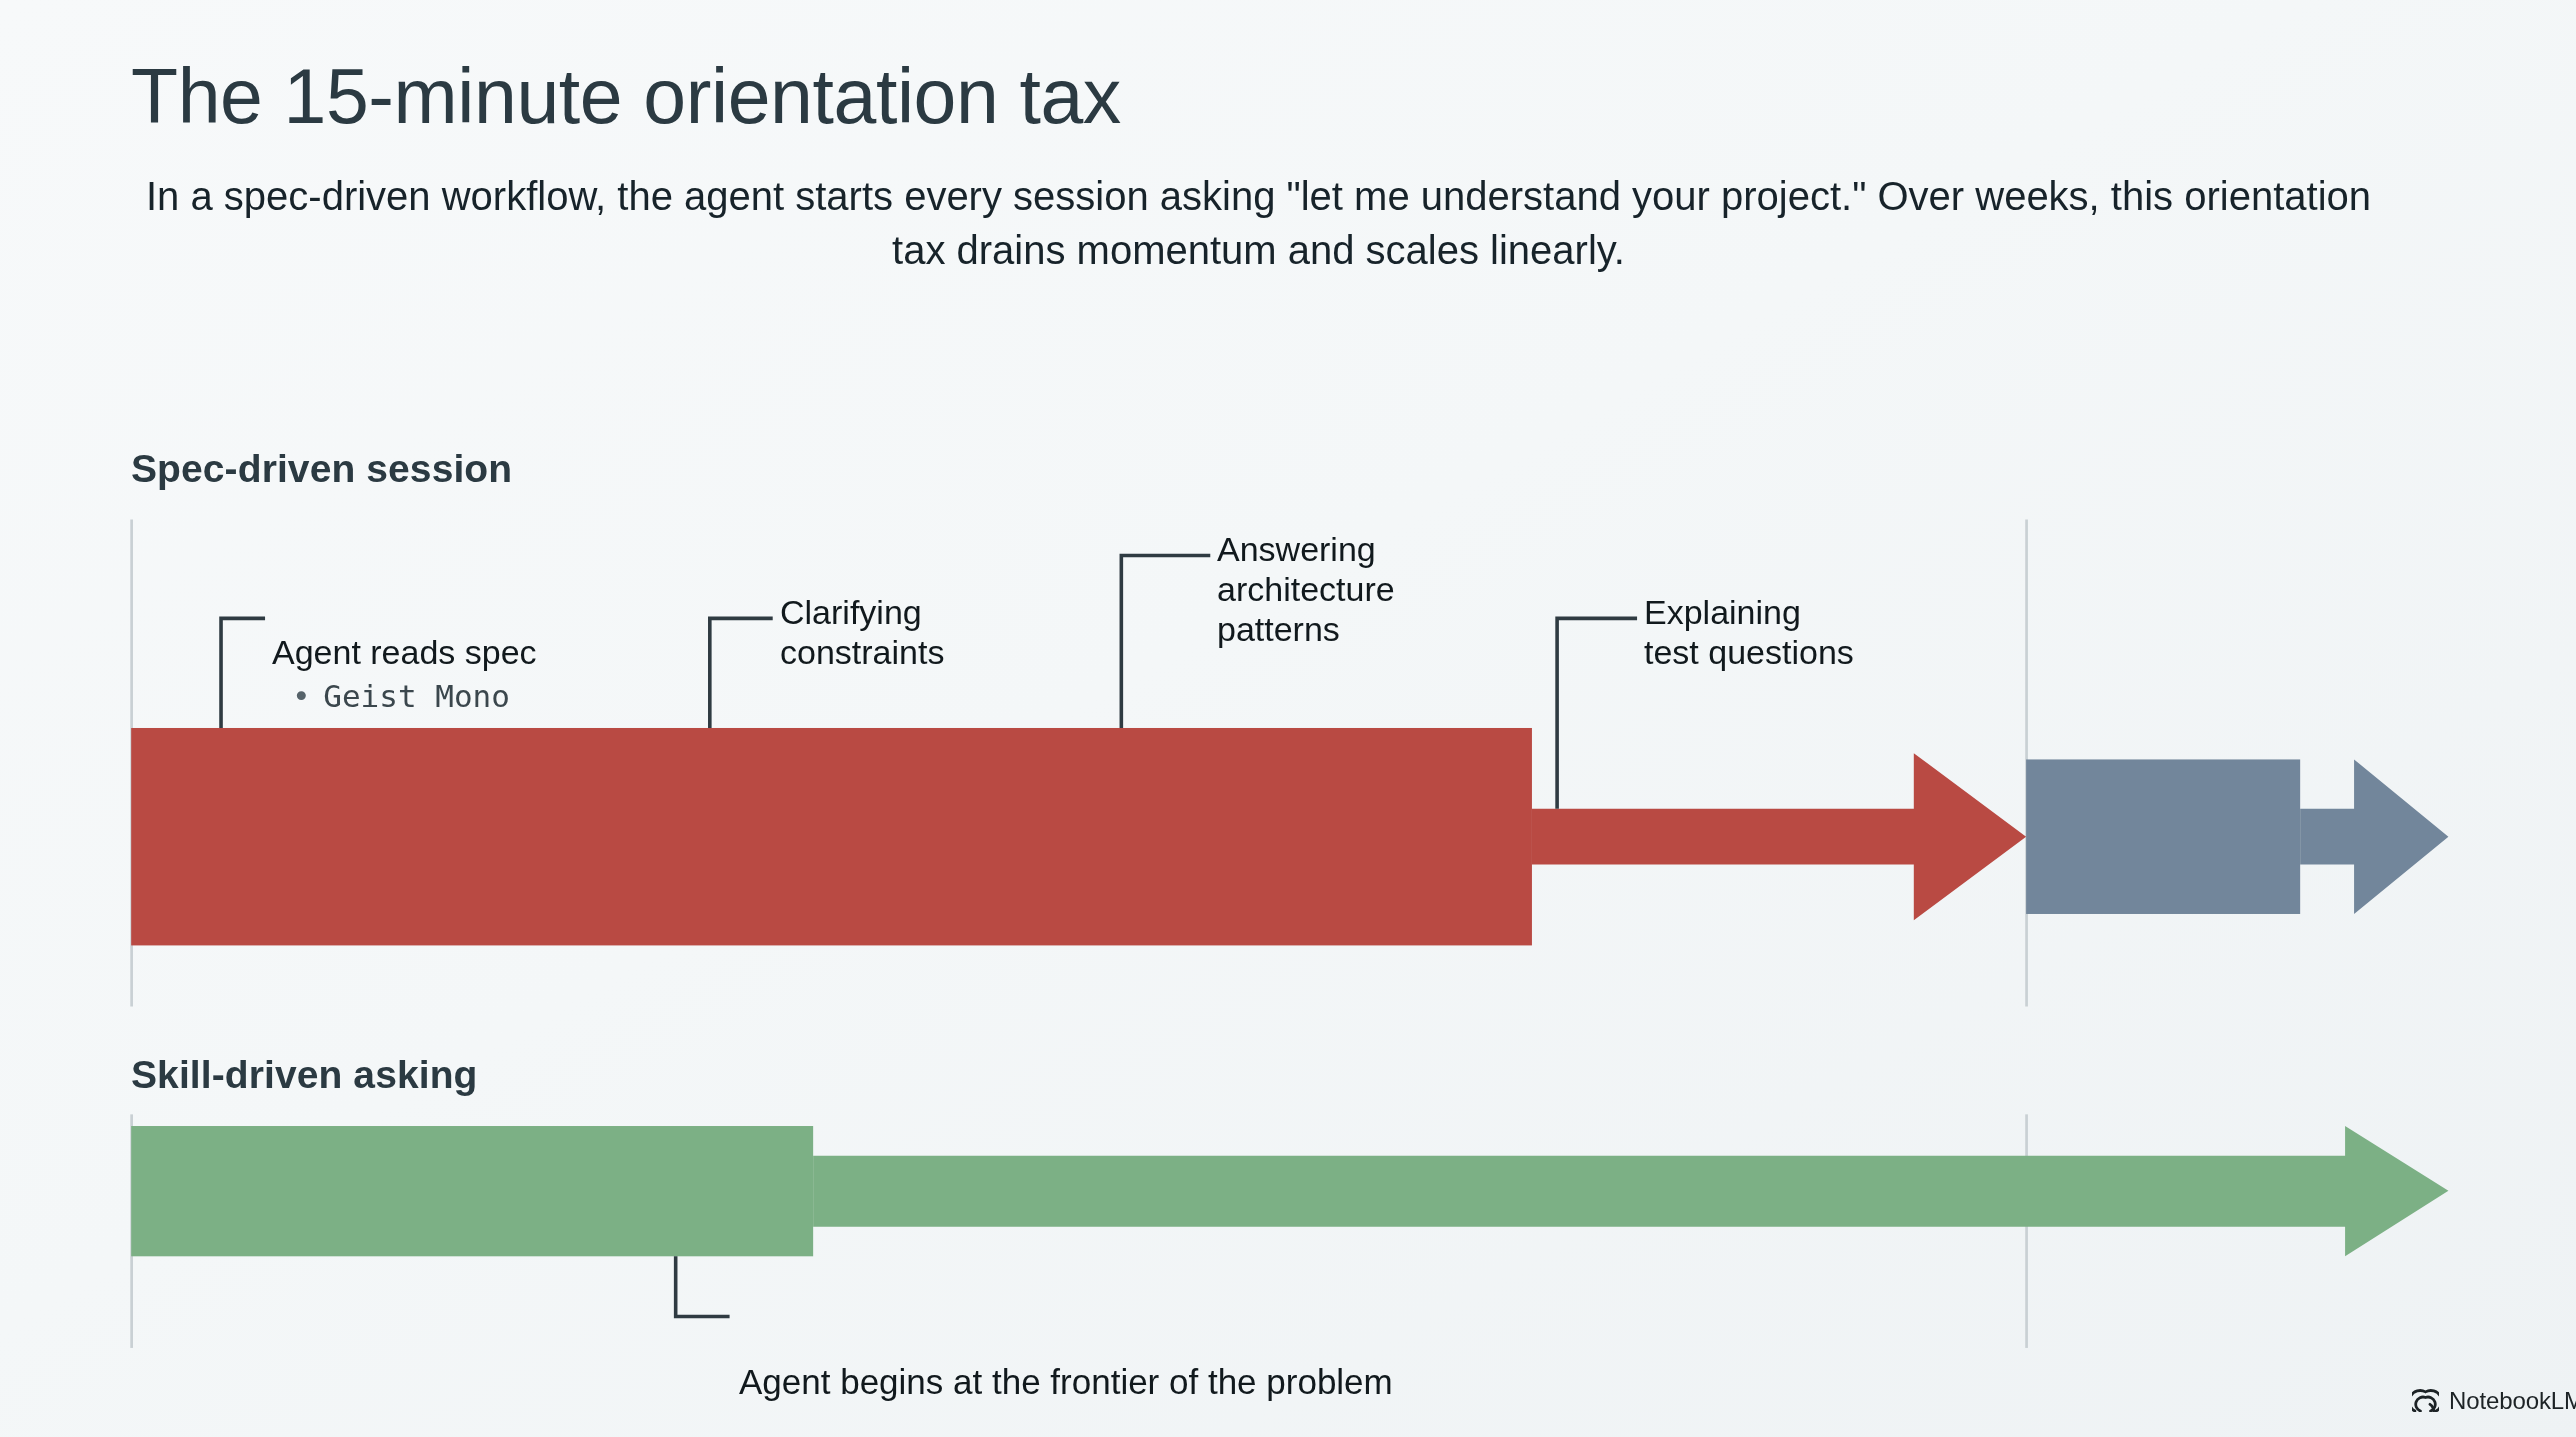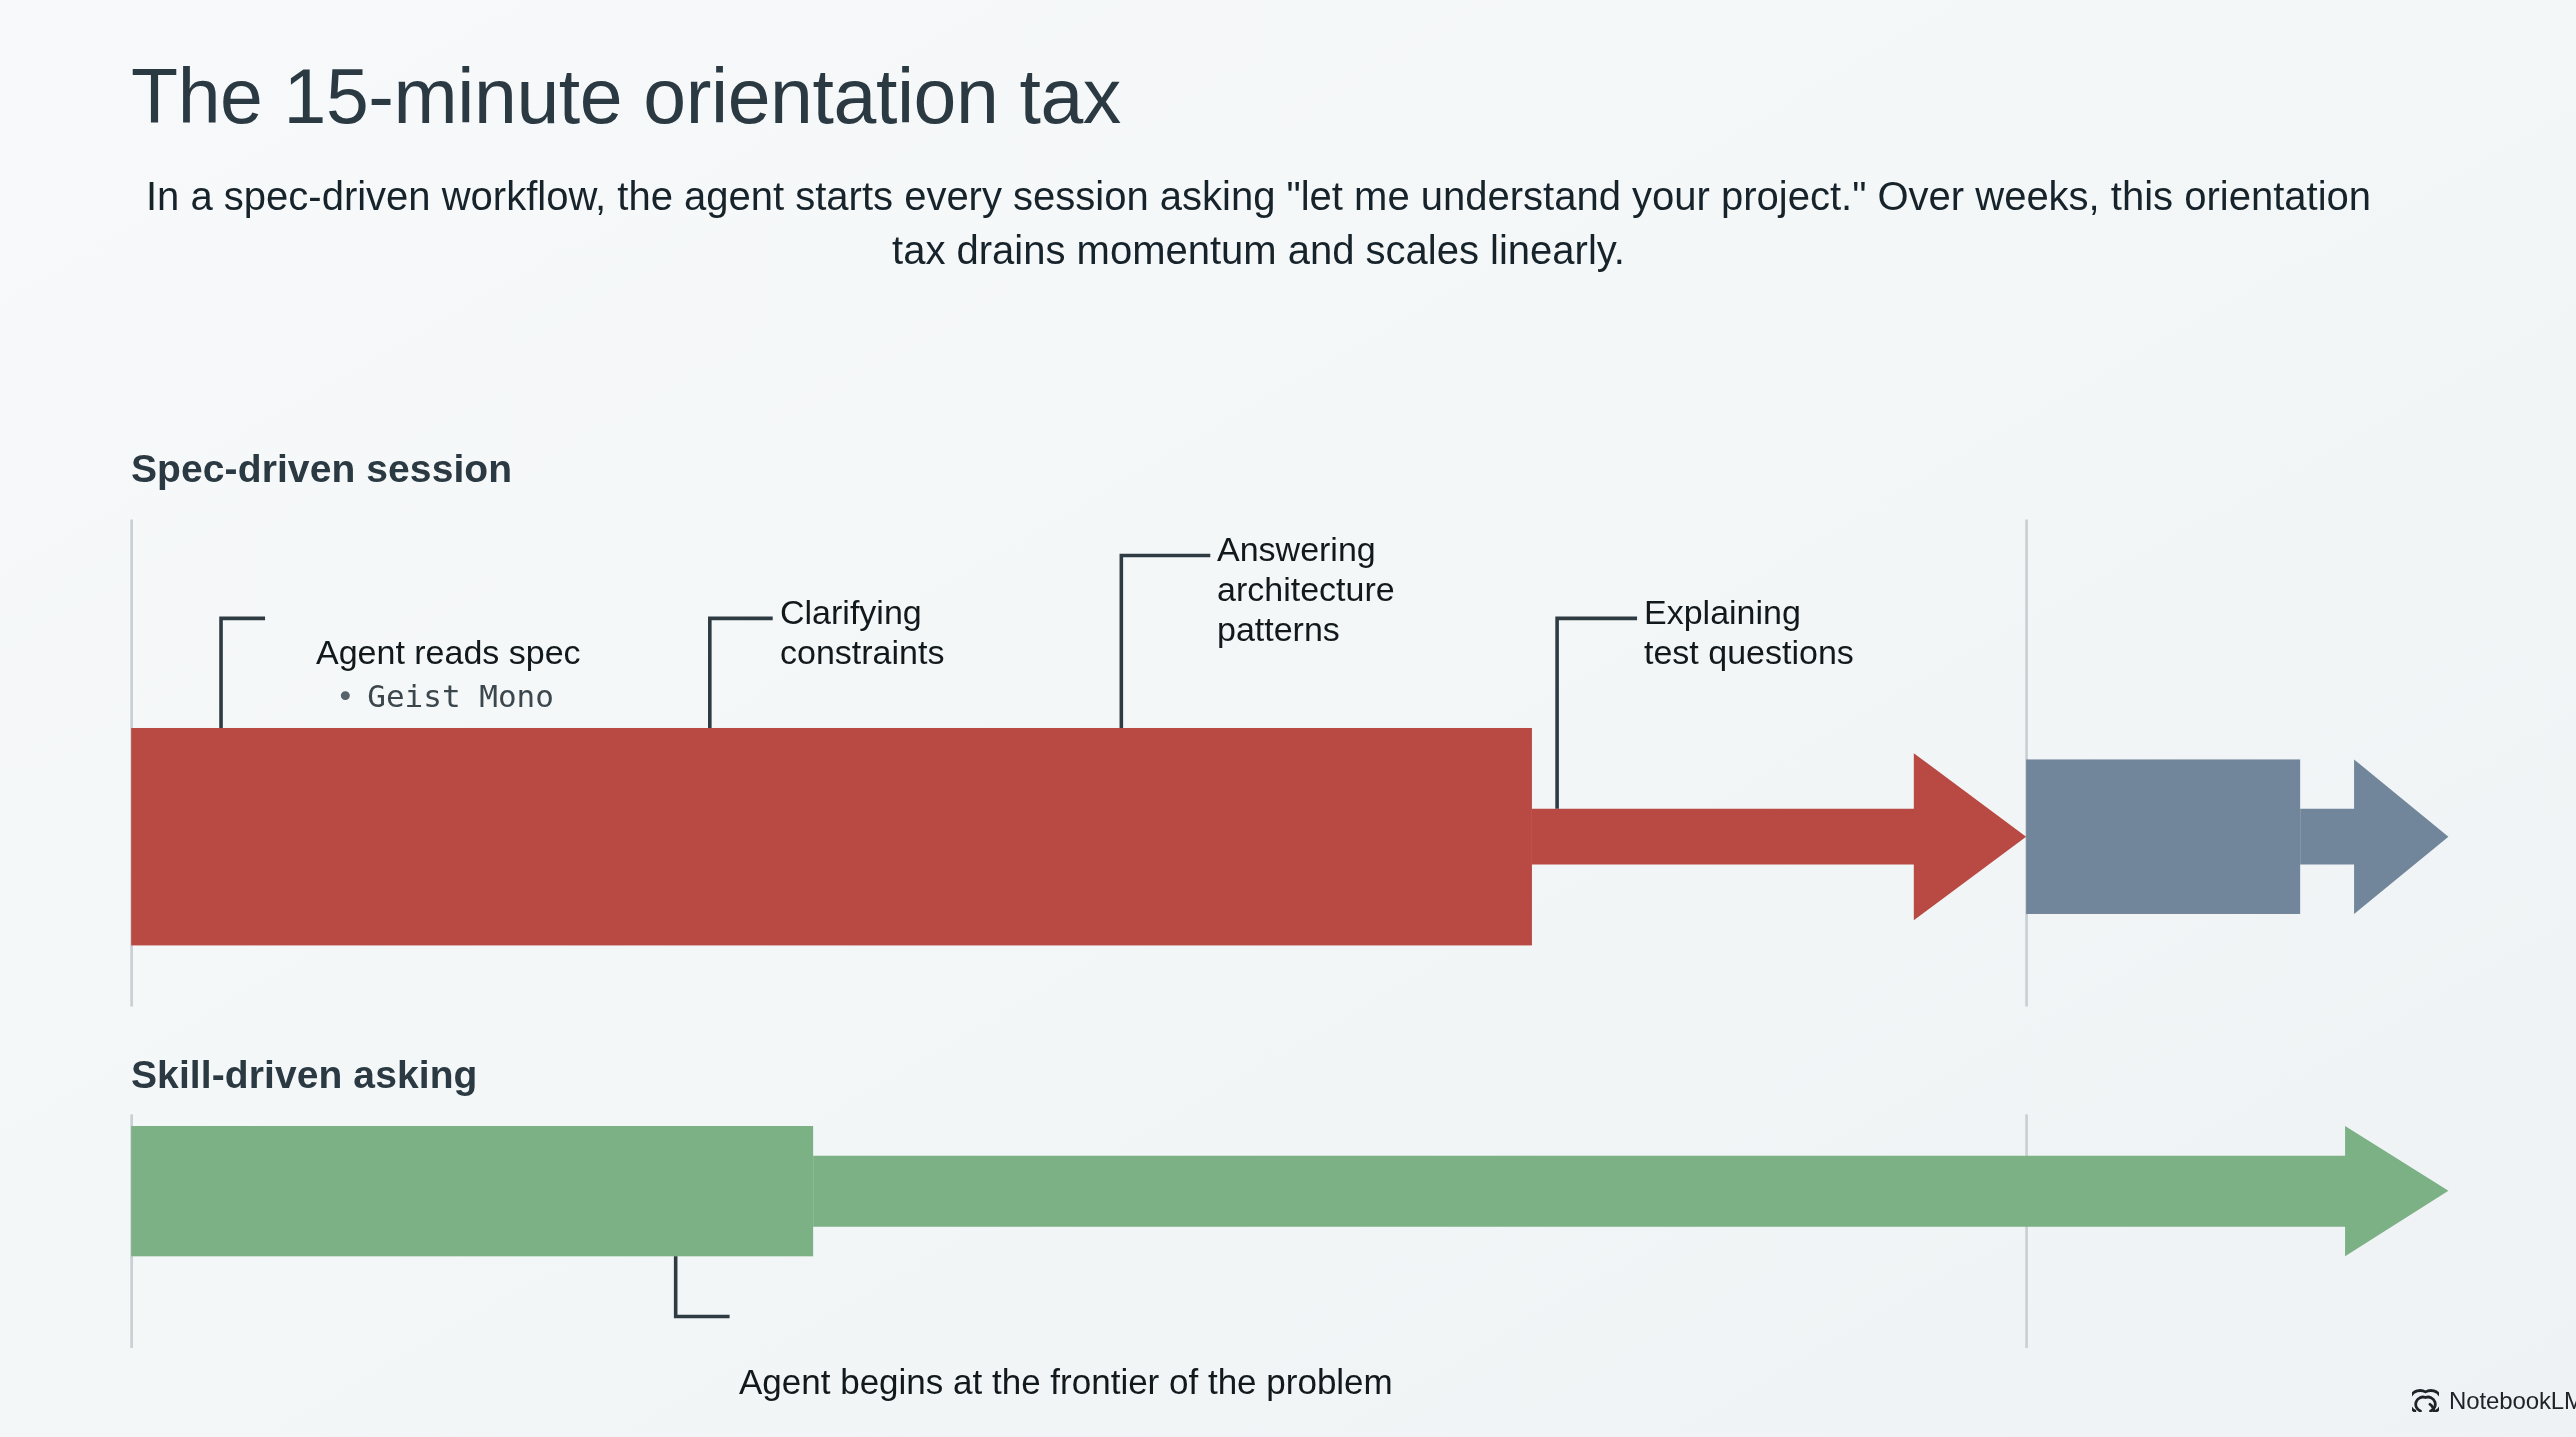--- a/index.html
+++ b/index.html
@@ -85,21 +85,21 @@
     font-size: 31px;
     color: #3b474d;
     margin-top: 5.4px;
     margin-left: 20px;
   }
   .annot .sub .bullet {
     color: #56636a;
     margin-right: 12.6px;
   }
 
-  #annot-0 { left: 272px; top: 593px; margin-left: 44px; }
+  #annot-0 { left: 272px; top: 593px; }
   #annot-1 { left: 780px; top: 593px; }
   #annot-2 { left: 1217px; top: 530px; }
   #annot-3 { left: 1644px; top: 593px; }
 
   #annot-bottom {
     position: absolute;
     left: 739px;
     top: 1362px;
     font-size: 35px;
     color: #11191d;

